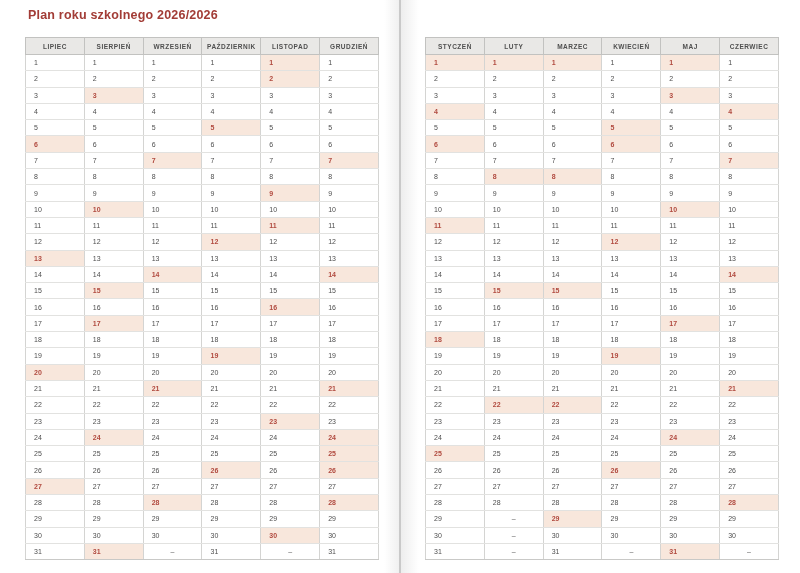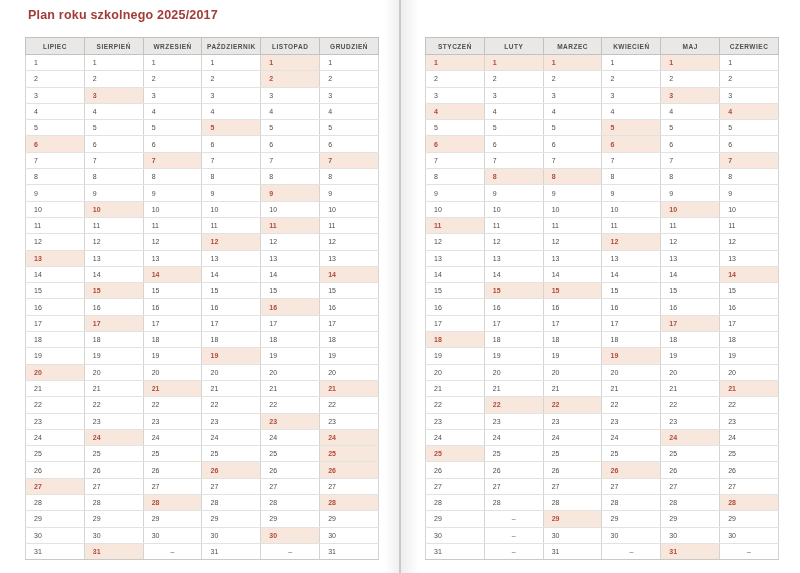--- a/index.html
+++ b/index.html
@@ -41,21 +41,21 @@
     background:#f8e7dc;color:#b14a3f;font-weight:700;
   }
   table.cal td.empty{
     text-align:center;padding:0;color:#5a5a5a;
   }
 </style>
 </head>
 <body>
 
 <div class="page page-left">
-  <div class="title">Plan roku szkolnego 2025/2017</div>
+  <div class="title">Plan roku szkolnego 2026/2026</div>
   <table class="cal">
     <thead>
         <tr>
           <th>LIPIEC</th>
           <th>SIERPIEŃ</th>
           <th>WRZESIEŃ</th>
           <th>PAŹDZIERNIK</th>
           <th>LISTOPAD</th>
           <th>GRUDZIEŃ</th>
         </tr>

